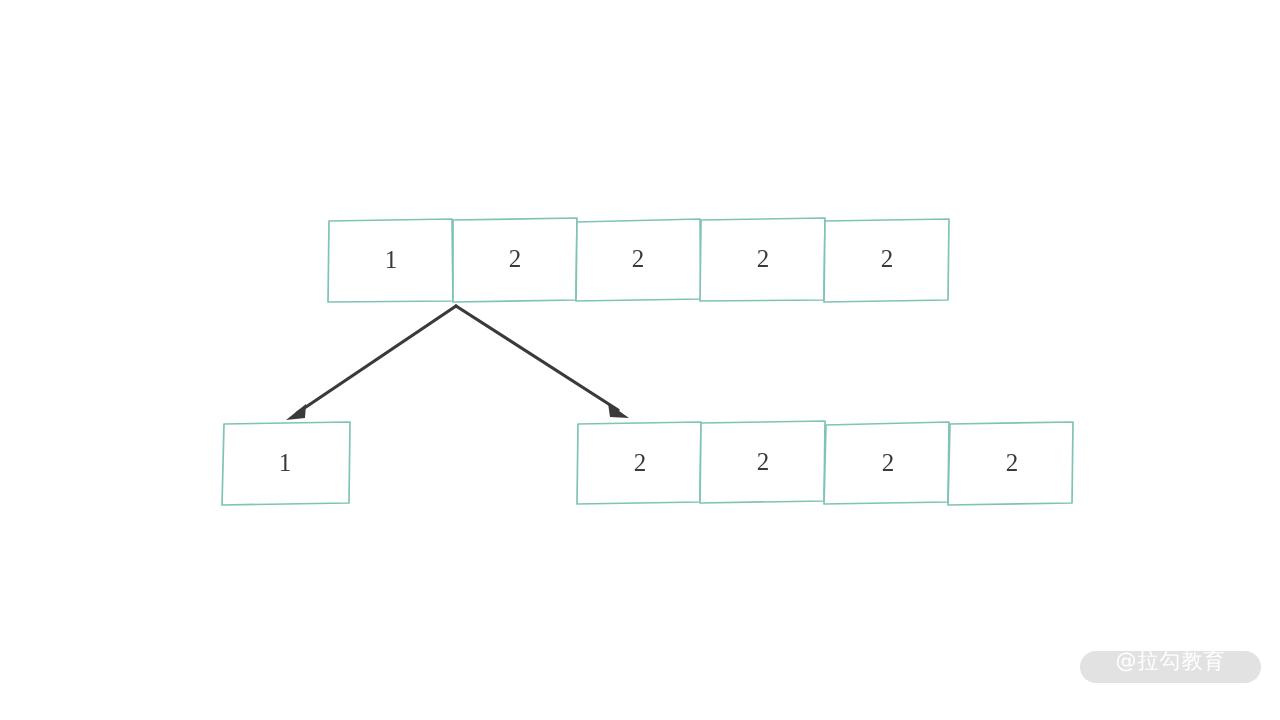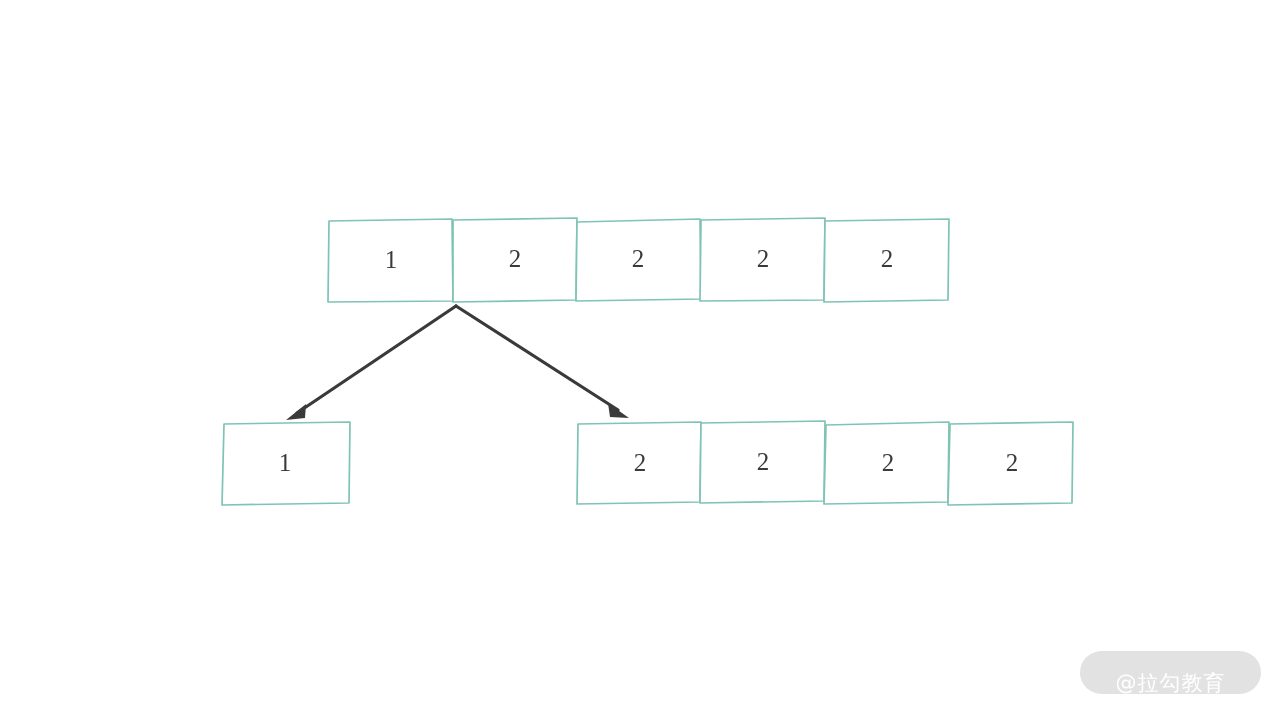--- a/index.html
+++ b/index.html
@@ -45,25 +45,25 @@
   }
   .arrow-head {
     fill: #3a3a3a;
     stroke: none;
   }
   .watermark-pill {
     position: absolute;
     left: 1080px;
     top: 651px;
     width: 181px;
-    height: 43px;
+    height: 32px;
     border-radius: 22px;
     background: #e2e2e2;
     display: flex;
-    align-items: flex-end;
+    align-items: flex-start;
     justify-content: center;
   }
   .watermark-text {
     font-family: "DejaVu Sans", "Liberation Sans", sans-serif;
     font-size: 21px;
     letter-spacing: 1px;
     color: #ffffff;
     user-select: none;
     line-height: 1;
   }

